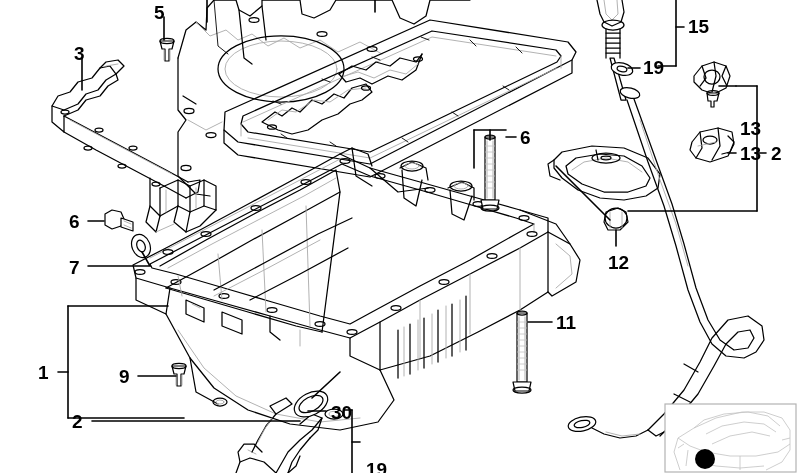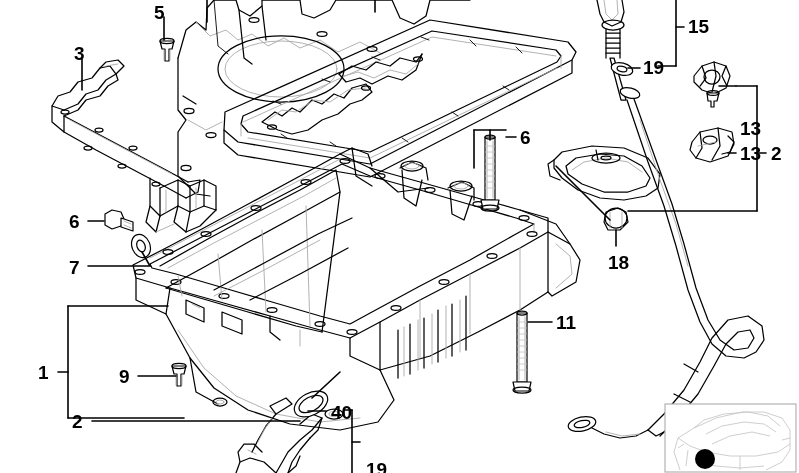--- a/index.html
+++ b/index.html
@@ -462,19 +462,19 @@
 <span class="lbl" style="left:74px;  top:44px;">3</span>
 <span class="lbl" style="left:154px; top:3px;">5</span>
 <span class="lbl" style="left:69px;  top:212px;">6</span>
 <span class="lbl" style="left:69px;  top:258px;">7</span>
 <span class="lbl" style="left:119px; top:367px;">9</span>
 <span class="lbl" style="left:520px; top:128px;">6</span>
 <span class="lbl" style="left:556px; top:313px;">11</span>
 <span class="lbl" style="left:771px; top:144px;">2</span>
 <span class="lbl" style="left:740px; top:77px;margin-top:42px;">13</span>
 <span class="lbl" style="left:740px; top:144px;">13</span>
-<span class="lbl" style="left:608px; top:253px;">18</span>
+<span class="lbl" style="left:608px; top:253px;">12</span>
 <span class="lbl" style="left:688px; top:17px;">15</span>
 <span class="lbl" style="left:643px; top:58px;">19</span>
 <span class="lbl" style="left:366px; top:414px;margin-top:46px;">19</span>
-<span class="lbl" style="left:331px; top:403px;">40</span>
+<span class="lbl" style="left:331px; top:403px;">30</span>
 
 </div>
 
 </body></html>

